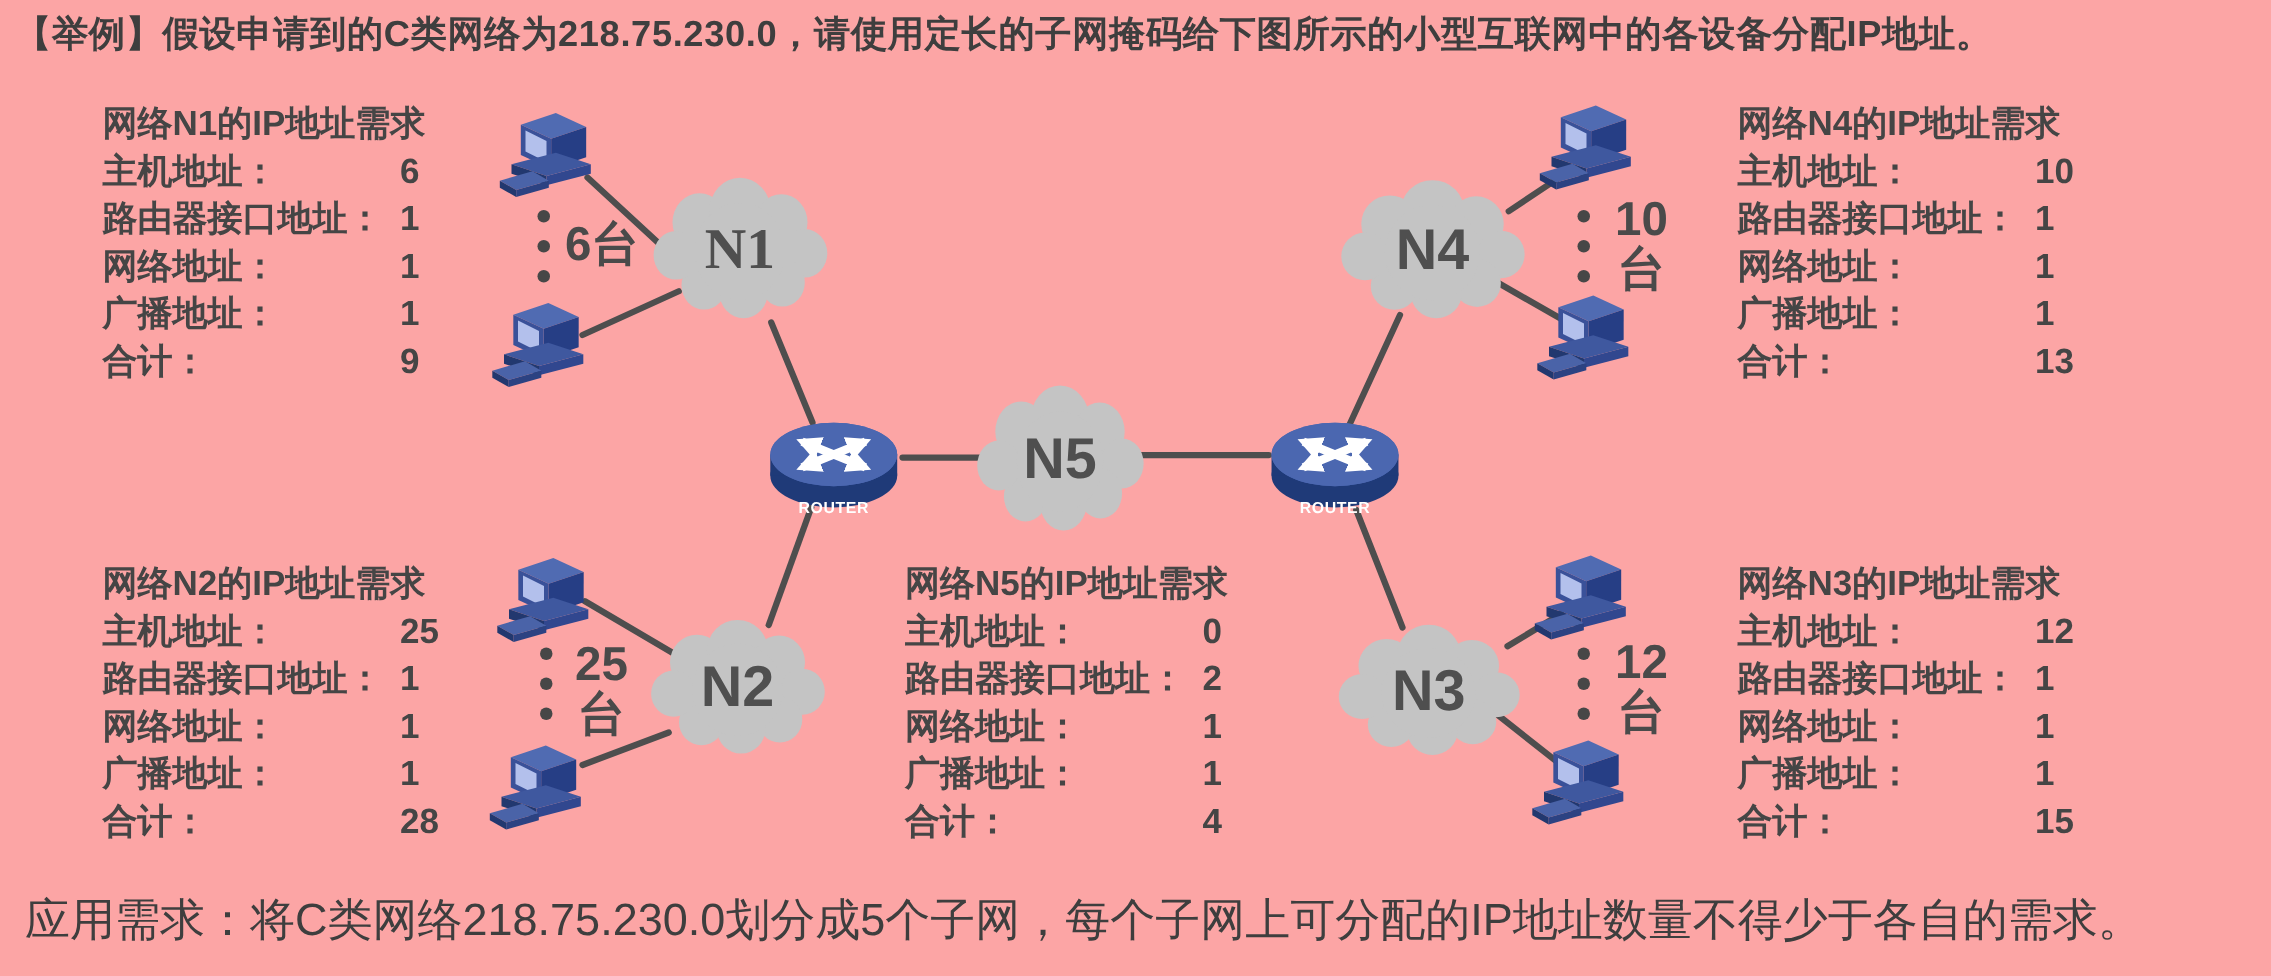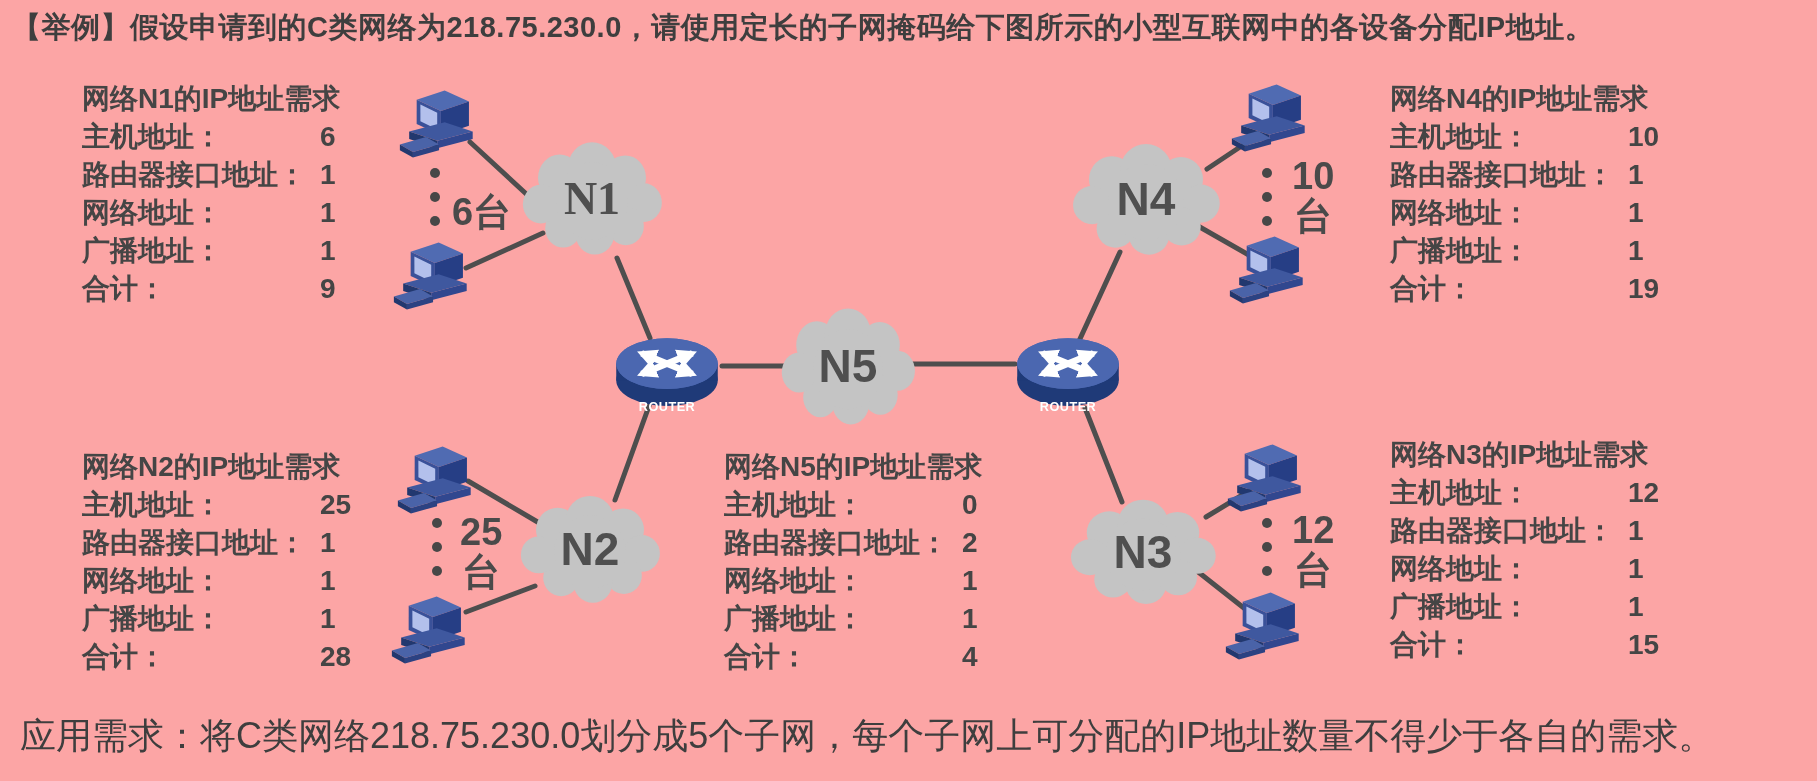--- a/index.html
+++ b/index.html
@@ -196,21 +196,21 @@
       <i></i>
       <i></i>
       <i></i>
     </div>
   <div class="dots" style="left:1262px;top:518px;">
       <i></i>
       <i></i>
       <i></i>
     </div>
 
-  <div class="count" style="left:452px;top:176px;margin-top:16px;">6台</div>
+  <div class="count" style="left:452px;top:176px;">6台</div>
   <div class="count" style="left:460px;top:512px;">
     <div>25</div>
     <div>台</div>
   </div>
   <div class="count" style="left:1292px;top:156px;">
     <div>10</div>
     <div>台</div>
   </div>
   <div class="count" style="left:1292px;top:510px;">
     <div>12</div>
@@ -302,25 +302,25 @@
     <div class="req-row">
         <span class="lbl">网络地址：</span>
         <span class="val">1</span>
       </div>
     <div class="req-row">
         <span class="lbl">广播地址：</span>
         <span class="val">1</span>
       </div>
     <div class="req-row">
         <span class="lbl">合计：</span>
-        <span class="val">19</span>
-      </div>
-  </div>
-
-  <div class="req" style="left:1390px;top:436px;">
+        <span class="val">13</span>
+      </div>
+  </div>
+
+  <div class="req" style="left:1390px;top:448px;">
     <div class="req-title">网络N3的IP地址需求</div>
     <div class="req-row">
         <span class="lbl">主机地址：</span>
         <span class="val">12</span>
       </div>
     <div class="req-row">
         <span class="lbl">路由器接口地址：</span>
         <span class="val">1</span>
       </div>
     <div class="req-row">

